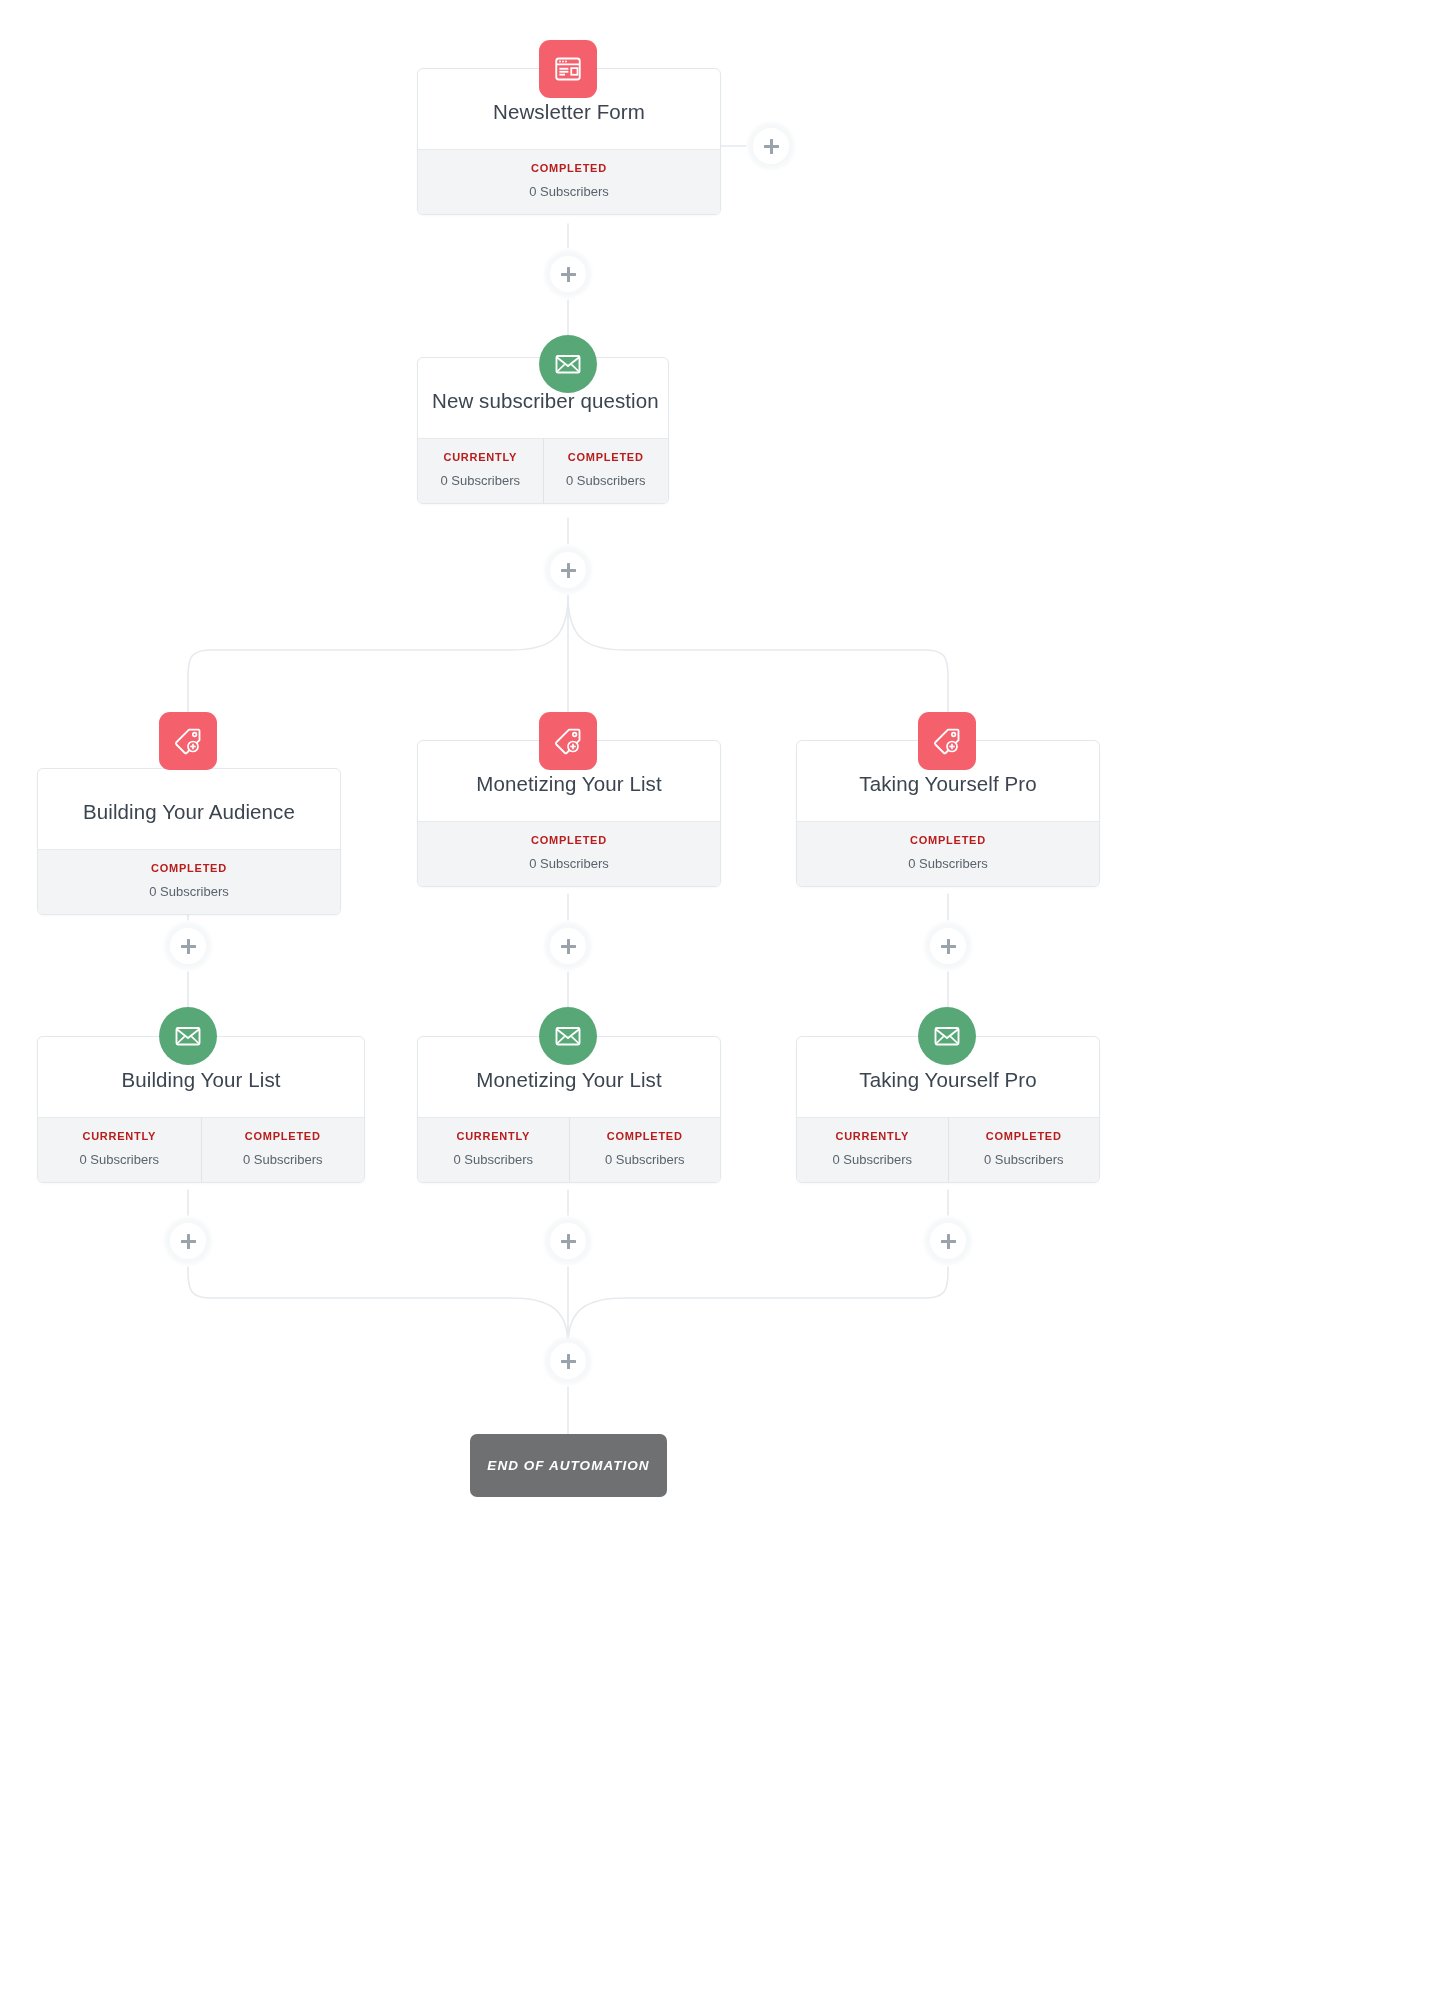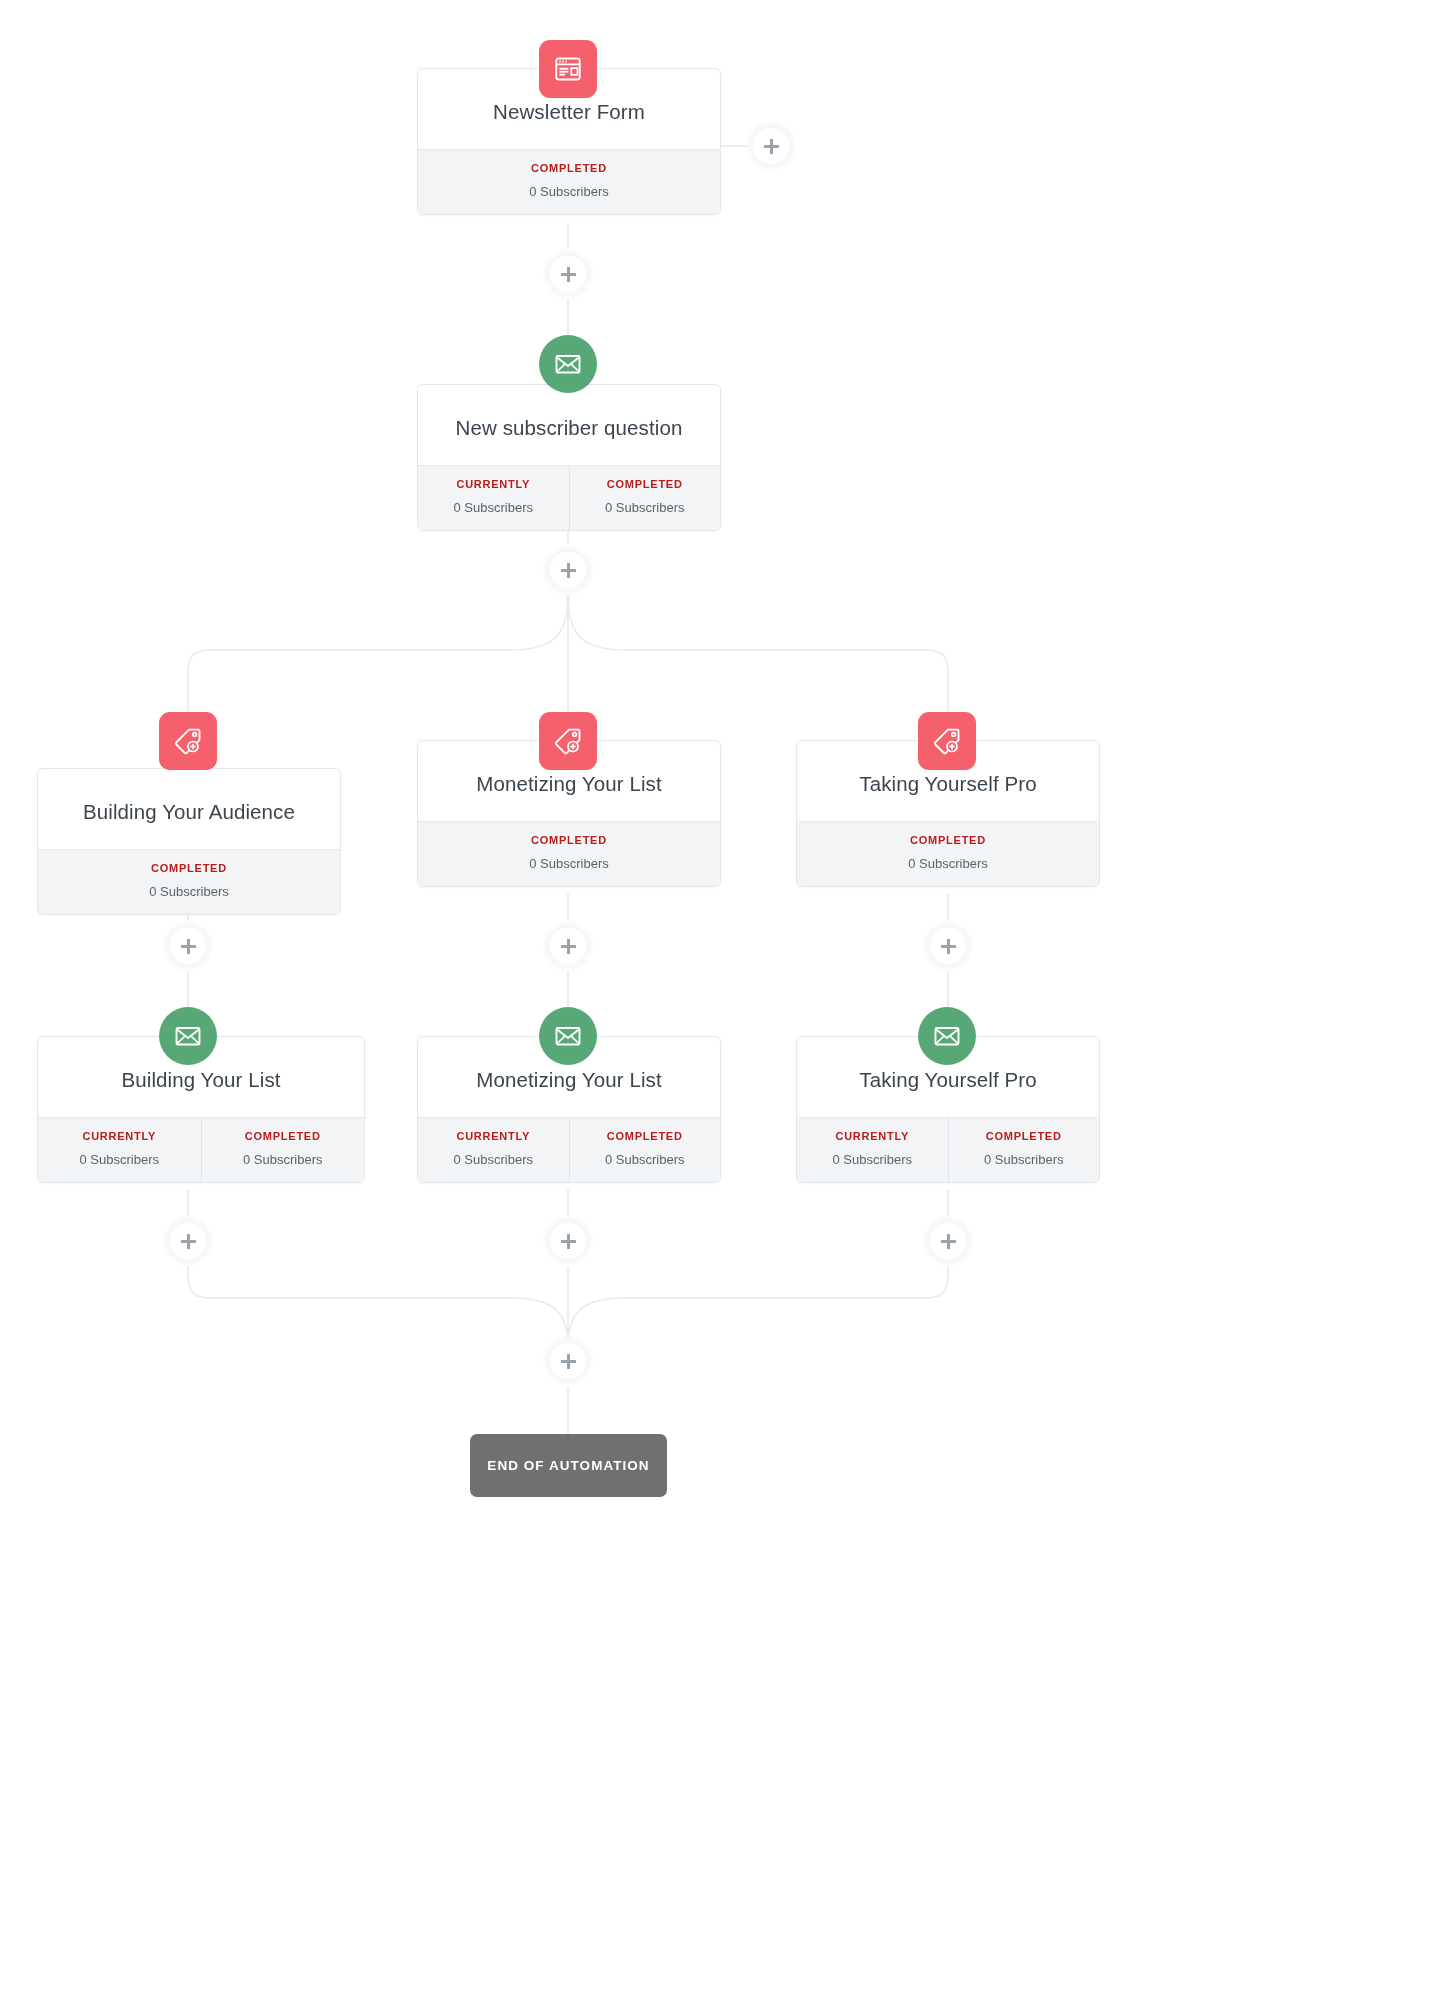--- a/index.html
+++ b/index.html
@@ -141,20 +141,21 @@
     align-items: center;
     justify-content: center;
   }
   .end-bar-text {
     color: #ffffff;
     font-size: 13.5px;
     font-weight: 700;
     letter-spacing: 1.05px;
     text-transform: uppercase;
     line-height: 1;
+    font-style: italic;
   }
 </style>
 </head>
 <body>
 
 <div id="canvas">
 
   <svg id="wires" viewBox="0 0 1451 1999" xmlns="http://www.w3.org/2000/svg">
     <g fill="none" stroke="#e6eaee" stroke-width="1.6" stroke-linecap="round">
 
@@ -222,21 +223,21 @@
       <span class="plus-glyph"></span>
     </div>
   </div>
 
   <div class="plus" style="left:542px; top:248px;">
     <div class="plus-inner">
       <span class="plus-glyph"></span>
     </div>
   </div>
 
-  <div class="node" style="left:417px; top:384px; width:304px;">
+  <div class="node" style="left:417px; top:357px; width:252px;">
     <div class="node-title">New subscriber question</div>
     <div class="node-stats">
       <div class="stat">
         <div class="stat-label">CURRENTLY</div>
         <div class="stat-value">0 Subscribers</div>
       </div>
       <div class="stat">
         <div class="stat-label">COMPLETED</div>
         <div class="stat-value">0 Subscribers</div>
       </div>

